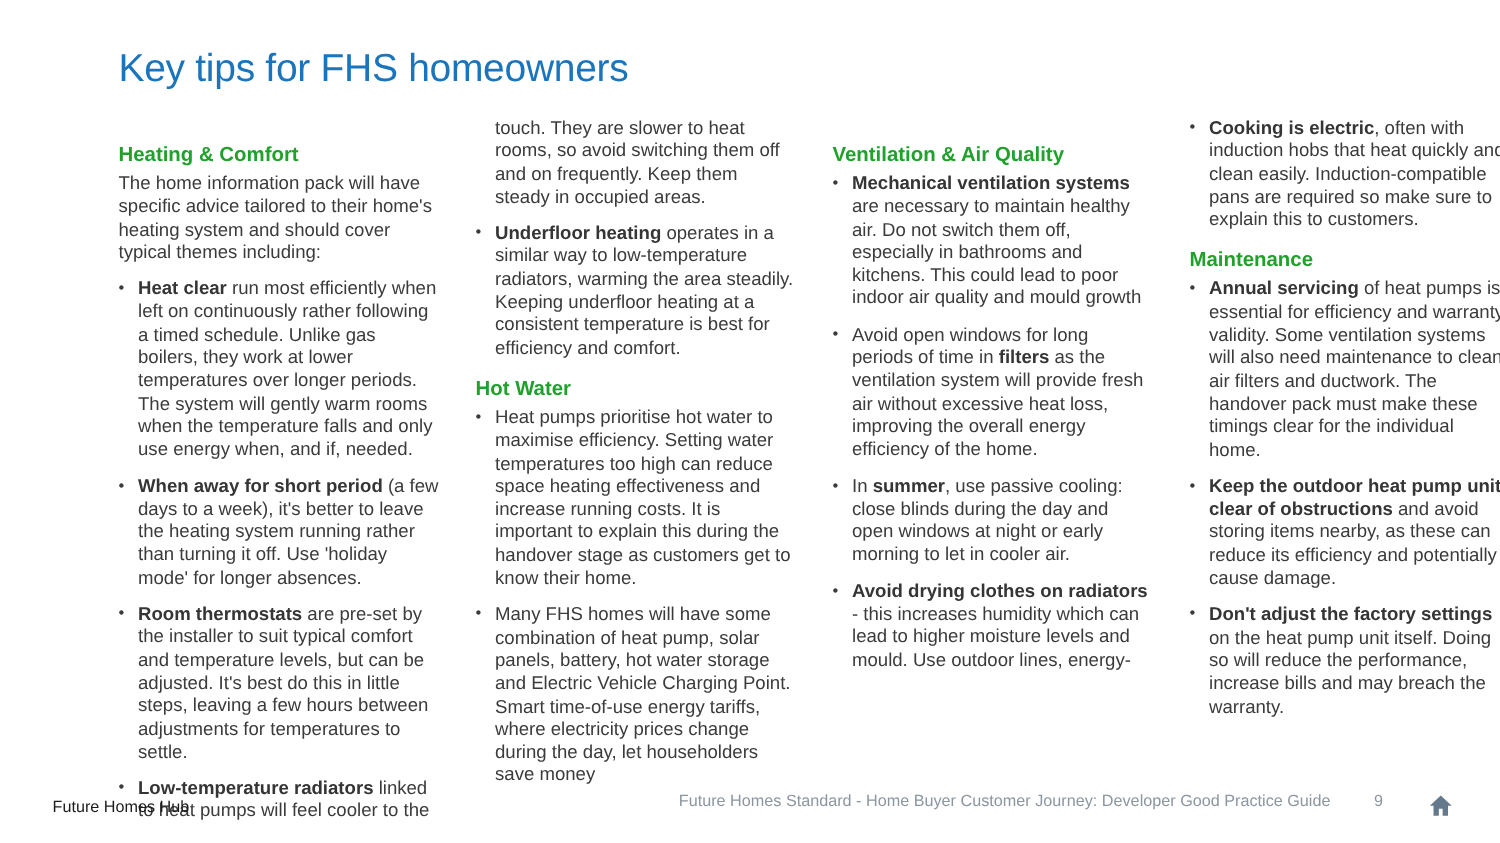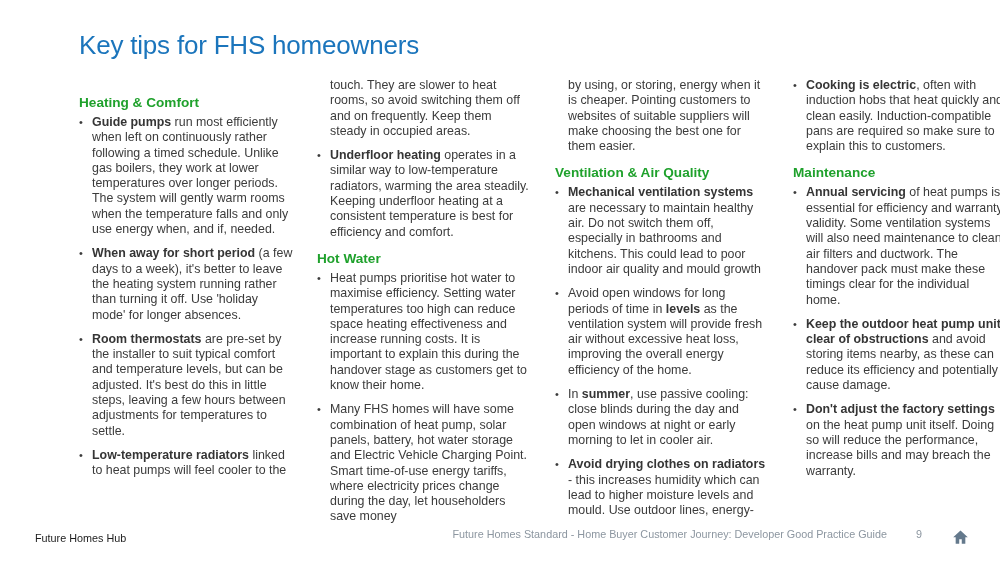--- a/index.html
+++ b/index.html
@@ -41,23 +41,24 @@
 </style>
 </head>
 <body>
 
 <div class="slide">
   <h1 class="page-title">Key tips for FHS homeowners</h1>
 
   <div class="columns">
     <div class="column">
         <h2 class="col-heading">Heating &amp; Comfort</h2>
+        <div class="block para"><span class="txt">The home information pack will have specific advice tailored to their home's heating system and should cover typical themes including:</span></div>
         <div class="block bullet">
           <span class="dot">•</span>
-          <span class="txt"><b>Guide pumps</b> run most efficiently when left on continuously rather following a timed schedule. Unlike gas boilers, they work at lower temperatures over longer periods. The system will gently warm rooms when the temperature falls and only use energy when, and if, needed.</span>
+          <span class="txt"><b>Heat clear</b> run most efficiently when left on continuously rather following a timed schedule. Unlike gas boilers, they work at lower temperatures over longer periods. The system will gently warm rooms when the temperature falls and only use energy when, and if, needed.</span>
         </div>
         <div class="block bullet">
           <span class="dot">•</span>
           <span class="txt"><b>When away for short period</b> (a few days to a week), it's better to leave the heating system running rather than turning it off. Use 'holiday mode' for longer absences.</span>
         </div>
         <div class="block bullet">
           <span class="dot">•</span>
           <span class="txt"><b>Room thermostats</b> are pre-set by the installer to suit typical comfort and temperature levels, but can be adjusted. It's best do this in little steps, leaving a few hours between adjustments for temperatures to settle.</span>
         </div>
         <div class="block bullet">
@@ -75,29 +76,28 @@
         <div class="block bullet">
           <span class="dot">•</span>
           <span class="txt">Heat pumps prioritise hot water to maximise efficiency. Setting water temperatures too high can reduce space heating effectiveness and increase running costs. It is important to explain this during the handover stage as customers get to know their home.</span>
         </div>
         <div class="block bullet">
           <span class="dot">•</span>
           <span class="txt">Many FHS homes will have some combination of heat pump, solar panels, battery, hot water storage and Electric Vehicle Charging Point. Smart time-of-use energy tariffs, where electricity prices change during the day, let householders save money</span>
         </div>
       </div>
     <div class="column">
-        <div class="block cont"><span class="txt">by using, or storing, energy when it is cheaper. Pointing customers to websites of suitable suppliers will make choosing the best one for them easier.</span></div>
         <h2 class="col-heading">Ventilation &amp; Air Quality</h2>
         <div class="block bullet">
           <span class="dot">•</span>
           <span class="txt"><b>Mechanical ventilation systems</b> are necessary to maintain healthy air. Do not switch them off, especially in bathrooms and kitchens. This could lead to poor indoor air quality and mould growth</span>
         </div>
         <div class="block bullet">
           <span class="dot">•</span>
-          <span class="txt">Avoid open windows for long periods of time in <b>levels</b> as the ventilation system will provide fresh air without excessive heat loss, improving the overall energy efficiency of the home.</span>
+          <span class="txt">Avoid open windows for long periods of time in <b>filters</b> as the ventilation system will provide fresh air without excessive heat loss, improving the overall energy efficiency of the home.</span>
         </div>
         <div class="block bullet">
           <span class="dot">•</span>
           <span class="txt">In <b>summer</b>, use passive cooling: close blinds during the day and open windows at night or early morning to let in cooler air.</span>
         </div>
         <div class="block bullet">
           <span class="dot">•</span>
           <span class="txt"><b>Avoid drying clothes on radiators</b> - this increases humidity which can lead to higher moisture levels and mould. Use outdoor lines, energy-</span>
         </div>
       </div>

